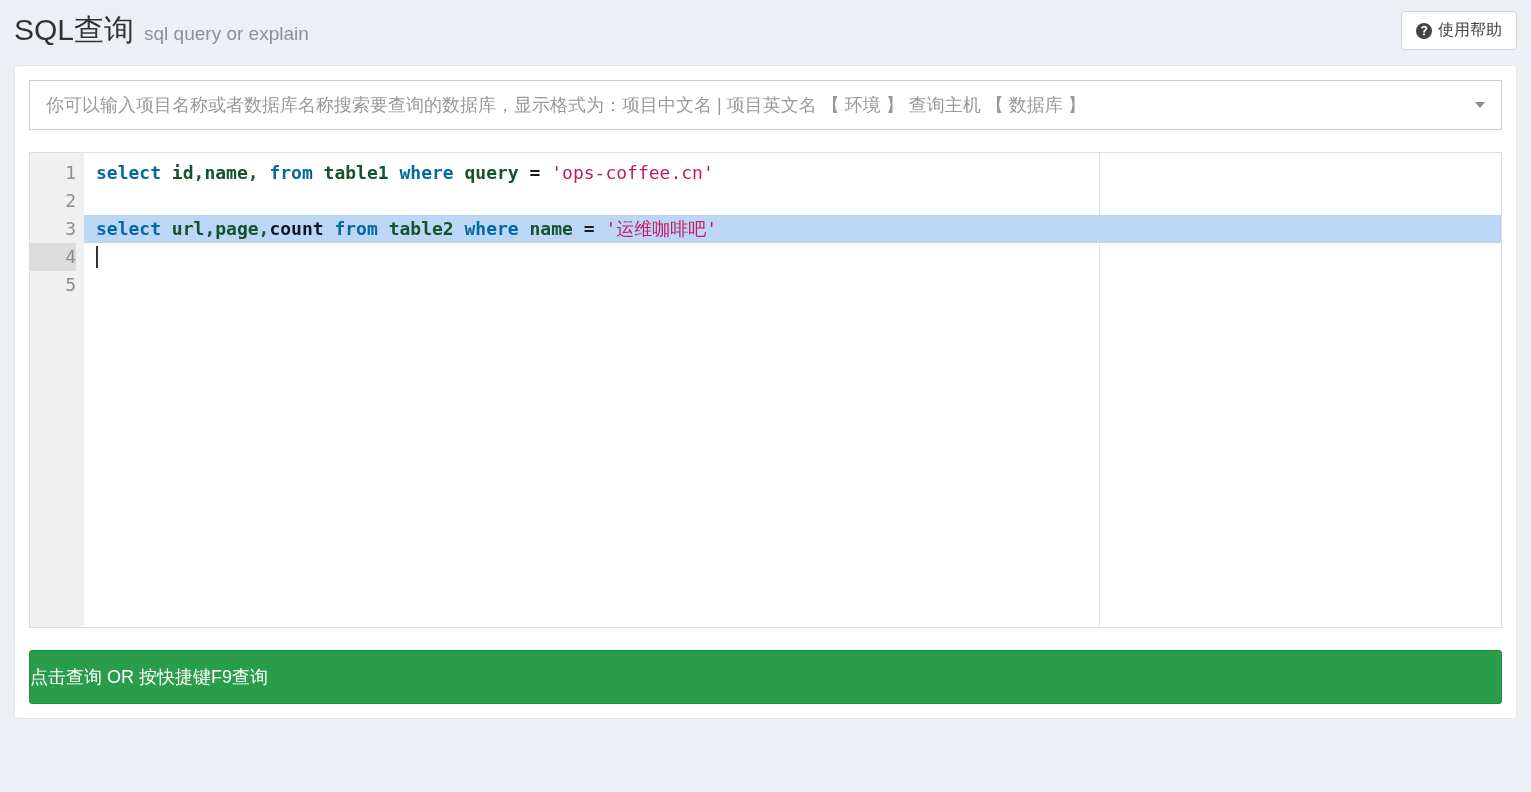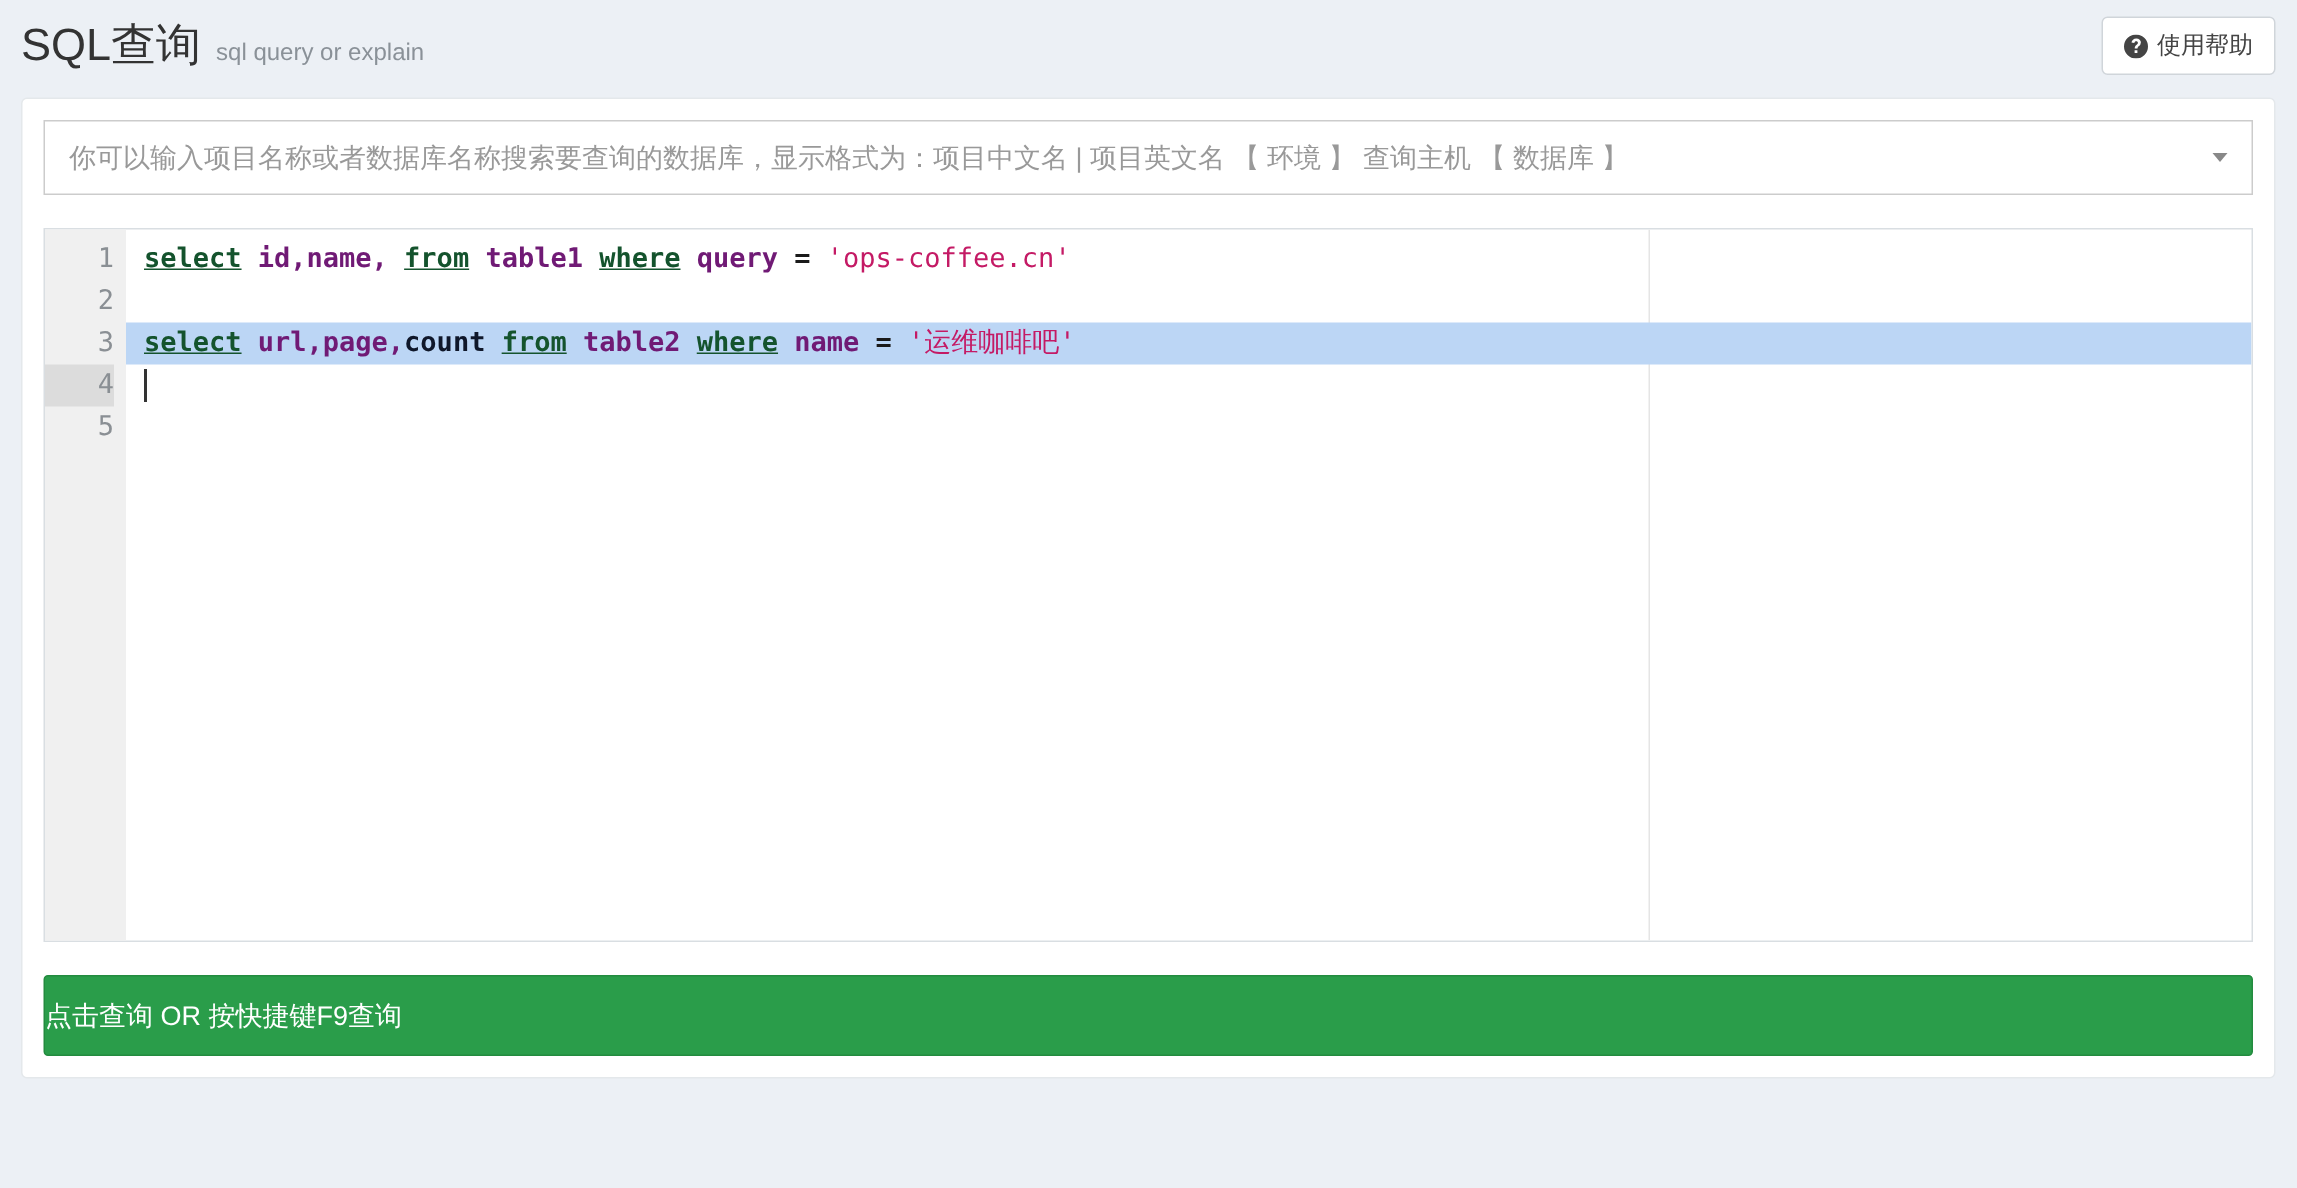--- a/index.html
+++ b/index.html
@@ -11,21 +11,21 @@
       overflow: hidden;
     }
     .header-row {
       display: flex;
       justify-content: space-between;
       align-items: center;
       padding: 10px 14px 14px 14px;
     }
     .title-group { display: flex; align-items: baseline; gap: 10px; justify-content: flex-end; }
     .page-title { font-size: 30px; font-weight: 400; color: #333; }
-    .page-subtitle { font-size: 16px; color: #8a9198; }
+    .page-subtitle { font-size: 19px; color: #8a9198; }
     .help-btn {
       background: #fff;
       border: 1px solid #d0d5da;
       border-radius: 4px;
       padding: 8px 14px;
       font-size: 16px;
       color: #444;
       display: flex;
       align-items: center;
       gap: 6px;
@@ -88,22 +88,22 @@
       font-size: 18px;
       position: relative;
       overflow: hidden;
     }
     .code-line { height: 28px; line-height: 28px; white-space: pre; position: relative; }
     .code-line.sel {
       background: #bcd6f5;
       margin-left: -12px;
       padding-left: 12px;
     }
-    .tok-kw { color: #14532d; font-weight: bold; text-decoration: underline; }
-    .tok-id { color: #701a75; font-weight: bold; }
+    .tok-kw { color: #0369a1; font-weight: bold; }
+    .tok-id { color: #14532d; font-weight: bold; }
     .tok-fn { color: #0f172a; font-weight: bold; }
     .tok-str { color: #c41a65; }
     .tok-op { color: #1a1a1a; font-weight: bold; }
     .cursor-caret {
       position: absolute;
       width: 2px;
       height: 22px;
       background: #333;
       top: 3px;
       left: 0;

